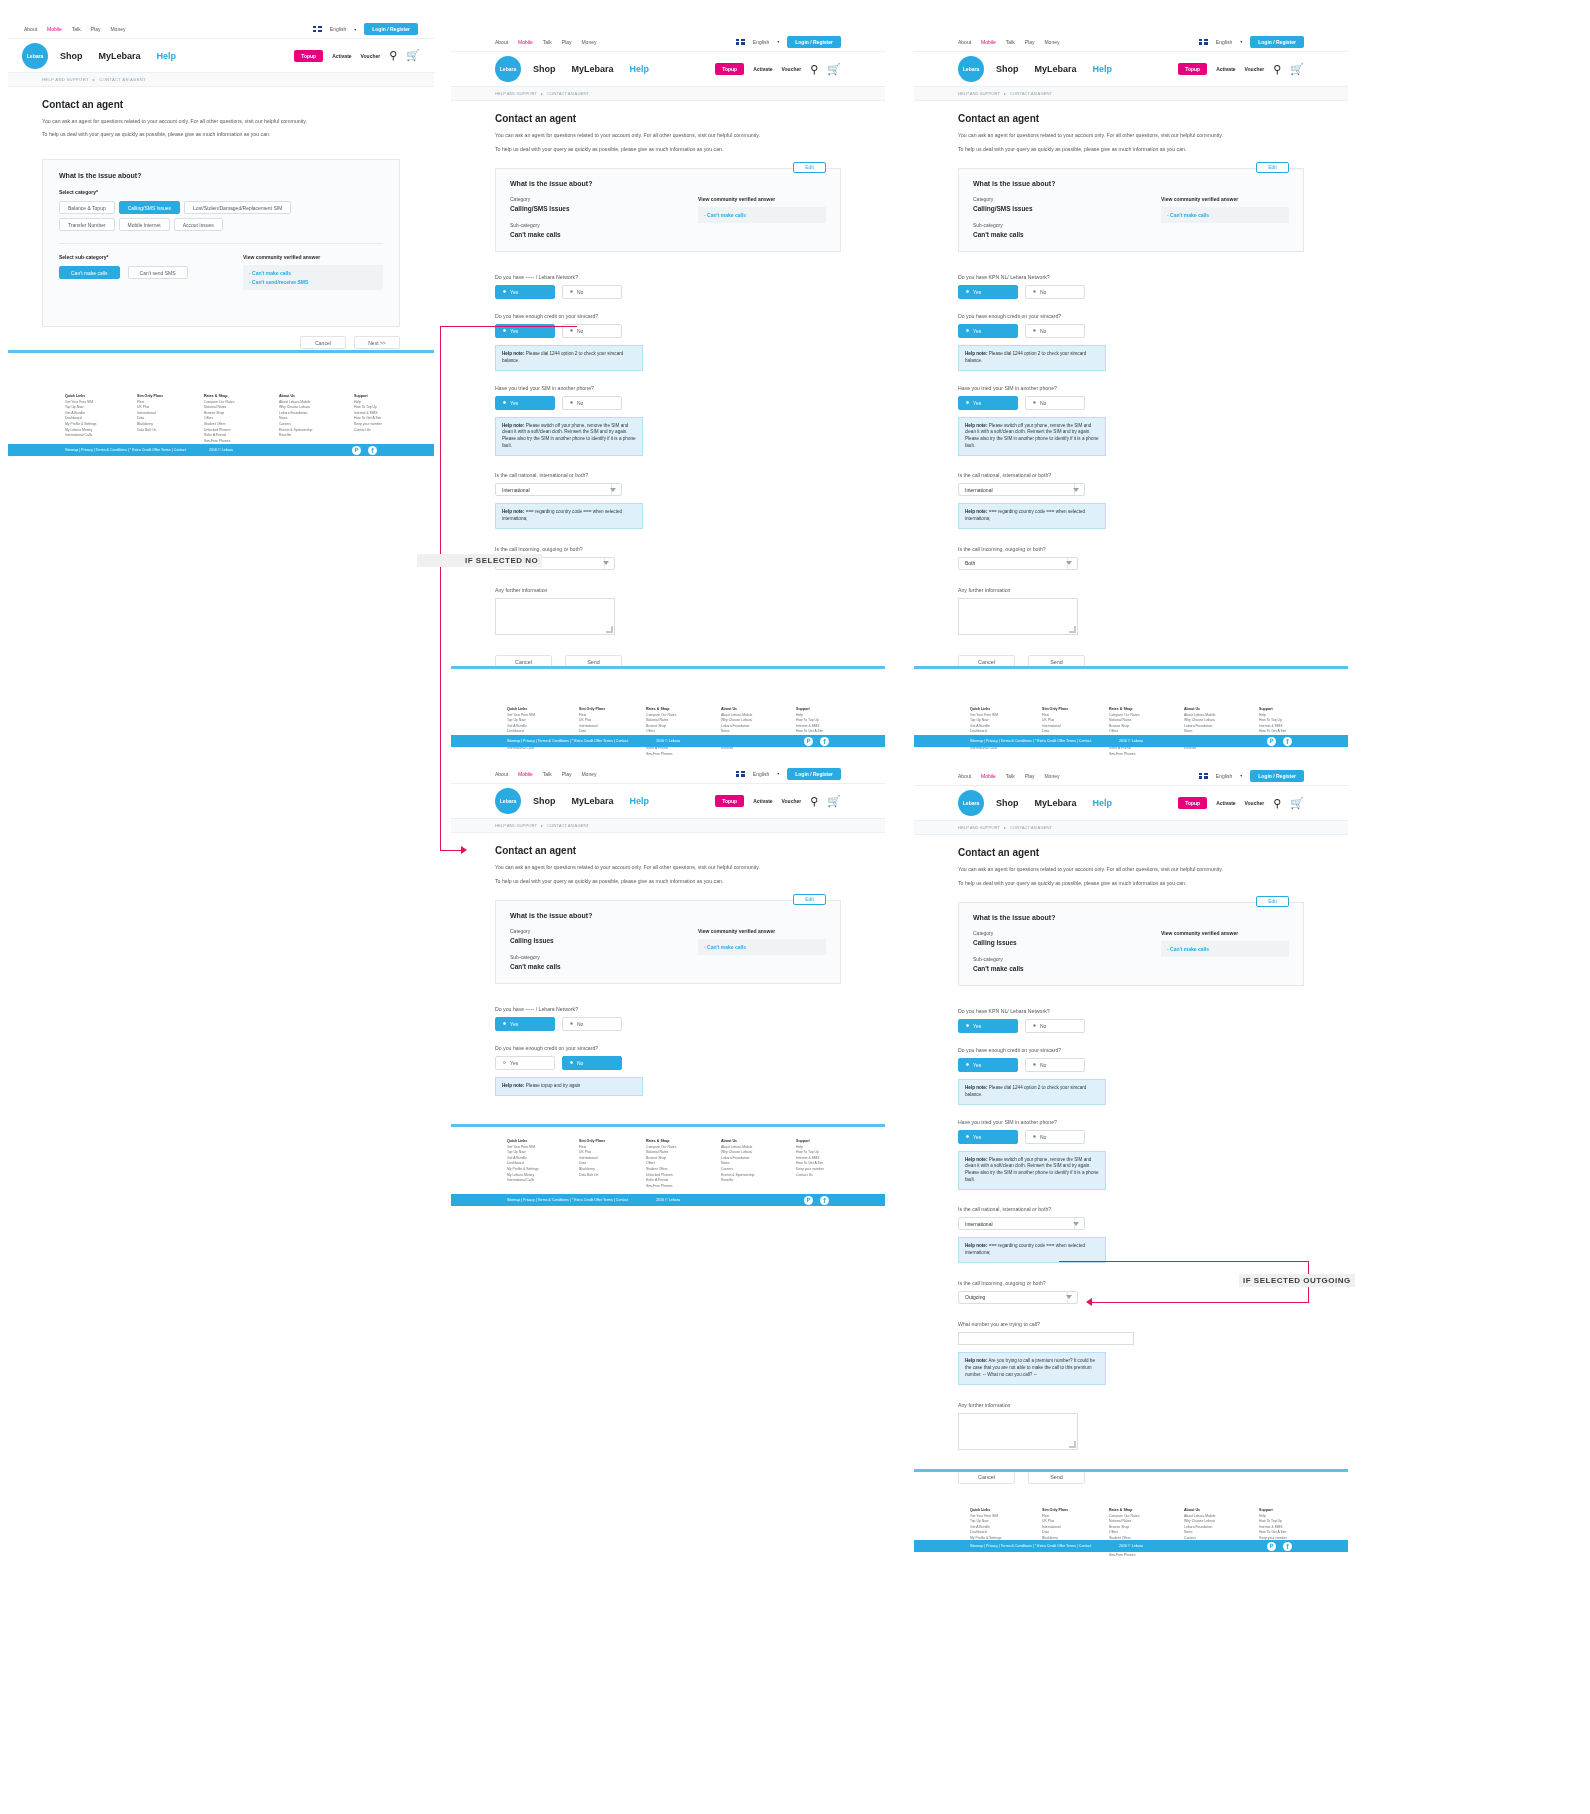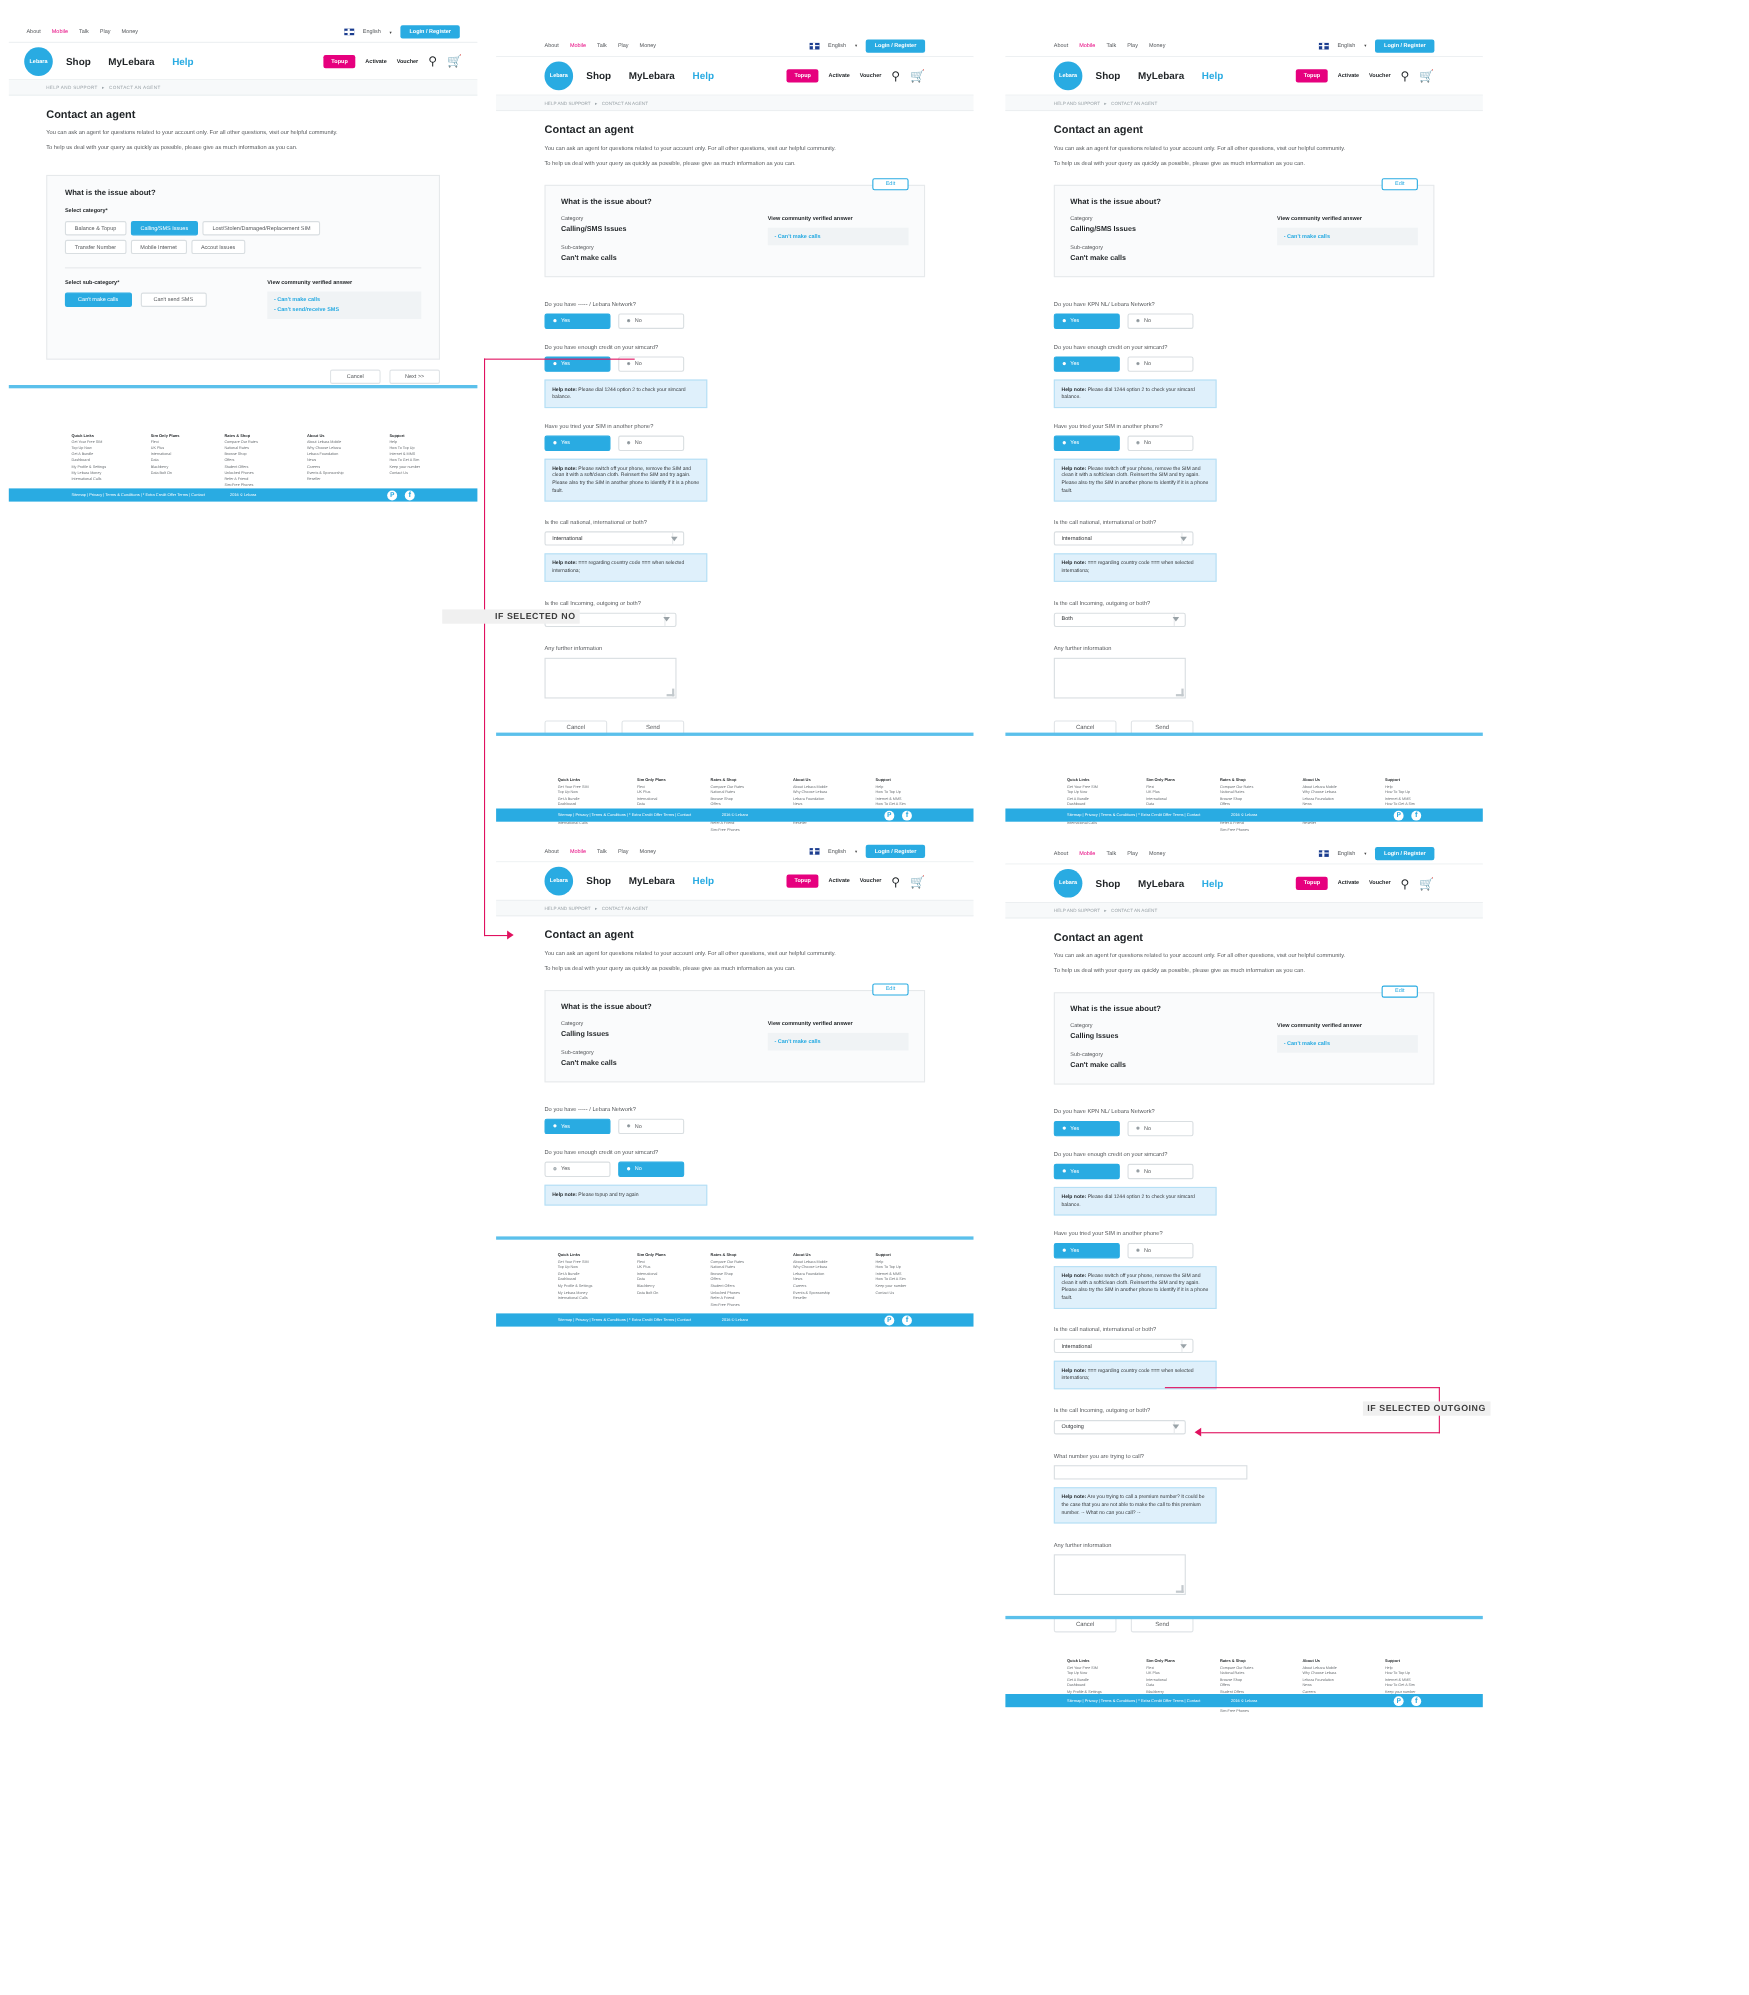--- a/index.html
+++ b/index.html
@@ -999,19 +999,19 @@
       <span style="background:#fff;border-radius:50%;width:9px;height:9px;display:flex;align-items:center;justify-content:center;font-size:6px;color:#29abe2;">𝐏</span>
       <span style="background:#fff;border-radius:50%;width:9px;height:9px;display:flex;align-items:center;justify-content:center;font-size:7px;color:#29abe2;font-weight:bold;">f</span>
     </span>
   </div>
 </div>
 
 <div class="conn" style="left:440px; top:326px; width:137px; height:0; border-top:1.5px solid #e0115f;"></div>
 <div class="conn" style="left:440px; top:326px; width:0; height:525px; border-left:1.5px solid #e0115f;"></div>
 <div class="conn" style="left:440px; top:850px; width:22px; height:0; border-top:1.5px solid #e0115f;"></div>
 <div class="arrow" style="left:461px; top:846px; border-top:4px solid transparent; border-bottom:4px solid transparent; border-left:6px solid #e0115f;"></div>
-<div class="annot" style="left:402px; top:554px; font-size:8px;padding-left:48px;">IF SELECTED NO</div>
+<div class="annot" style="left:417px; top:554px; font-size:8px;padding-left:48px;">IF SELECTED NO</div>
 
 <div class="conn" style="left:1059px; top:1261px; width:250px; height:0; border-top:1.5px solid #e0115f;"></div>
 <div class="conn" style="left:1308px; top:1261px; width:0; height:42px; border-left:1.5px solid #e0115f;"></div>
 <div class="conn" style="left:1092px; top:1302px; width:217px; height:0; border-top:1.5px solid #e0115f;"></div>
 <div class="arrow" style="left:1086px; top:1298px; border-top:4px solid transparent; border-bottom:4px solid transparent; border-right:6px solid #e0115f;"></div>
 <div class="annot" style="left:1239px; top:1274px; font-size:8px;">IF SELECTED OUTGOING</div>
 
 </body></html>

